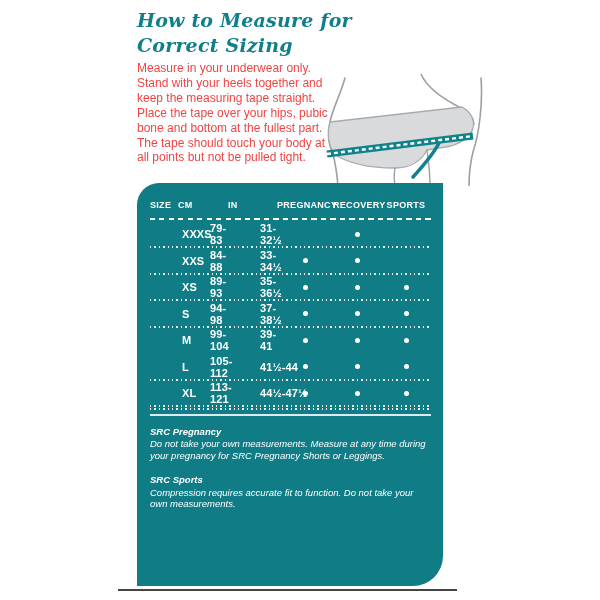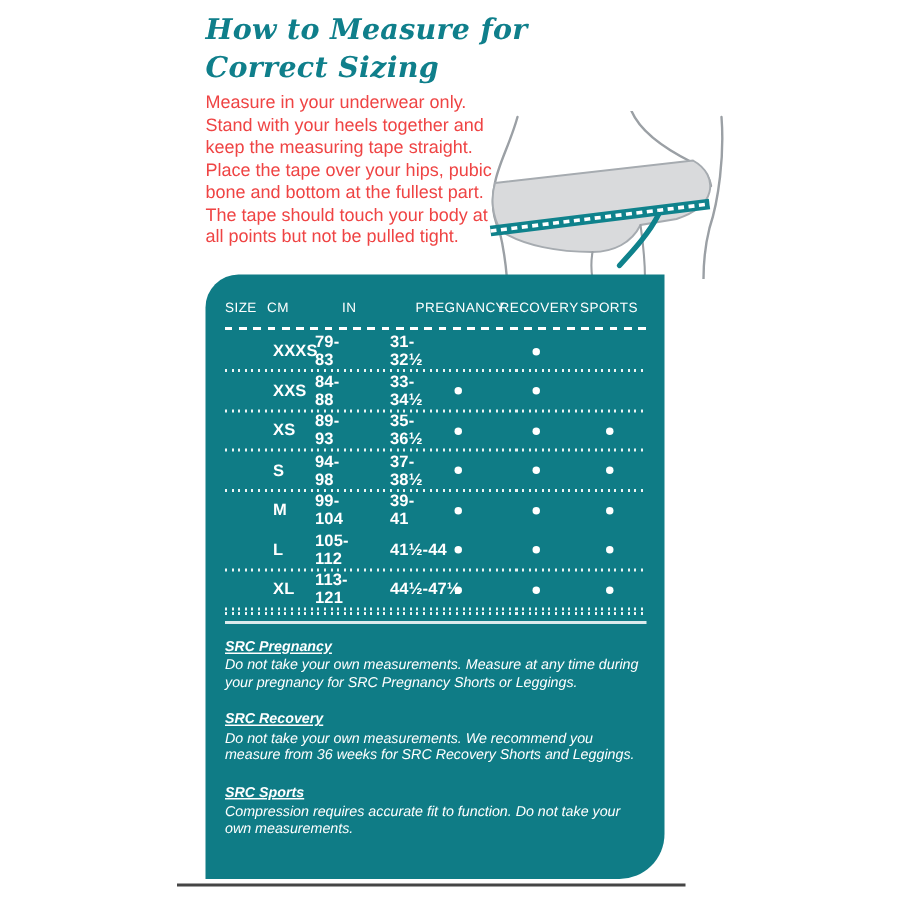--- a/index.html
+++ b/index.html
@@ -17,38 +17,38 @@
   
   .figure { position:absolute; left:321px; top:74px; width:172px; height:112px; }
 
   
   .panel { position:absolute; left:137px; top:183px; width:306px; height:403px;
            background:#0f7c86; border-radius:22px 0 30px 0; color:#fff;
            padding:12px 12px 0 13px; }
 
   .trow { display:grid; grid-template-columns:28px 50px 49px 56px 48px 50px;
           align-items:center; height:23px; }
-  .trow.head { height:20px; font-size:9px; font-weight:normal; letter-spacing:.3px; }
+  .trow.head { height:20px; font-size:9px; font-weight:bold; letter-spacing:.3px; }
   .trow .c { font-size:11px; font-weight:bold; letter-spacing:.1px;margin-left:32px; }
   .trow .mid { text-align:center; }
   .dotcell { display:flex; justify-content:center; align-items:center; }
   .dot { width:5px; height:5px; border-radius:50%; background:#fff; }
 
   .sep { height:2px; margin:1px 0 0.5px 0; }
   .sep.dash { background:repeating-linear-gradient(90deg,#fff 0 5px,transparent 5px 9.5px);
               margin:3px 0 2px 0; }
   .sep.dots { background:repeating-linear-gradient(90deg,rgba(255,255,255,.92) 0 1.4px,transparent 1.4px 4.4px); }
   .sep.none { background:transparent; }
   .sep.solid { background:rgba(255,255,255,.85); height:1.5px; margin-top:4px; }
 
   
   .notes { margin-top:10px; width:282px; font-style:italic; font-size:9.5px;
            line-height:11.6px; }
   .note { margin-bottom:13px; }
-  .note .nt { font-weight:bold; margin-bottom:1px;text-decoration:underline; }
+  .note .nt { font-weight:bold; margin-bottom:1px; }
 
   
   .bottom-rule { position:absolute; left:118px; top:589px; width:339px; height:2px;
                  background:#454545; }
 </style>
 </head>
 <body>
 
 <div class="stage">
 
@@ -207,24 +207,20 @@
     <div class="sep dots"></div>
 
     <div class="sep solid"></div>
 
     <div class="notes">
       <div class="note">
         <div class="nt">SRC Pregnancy</div>
         <div class="nb">Do not take your own measurements. Measure at any time during your pregnancy for SRC Pregnancy Shorts or Leggings.</div>
       </div>
       <div class="note">
-        <div class="nt">SRC Recovery</div>
-        <div class="nb">Do not take your own measurements. We recommend you measure from 36 weeks for SRC Recovery Shorts and Leggings.</div>
-      </div>
-      <div class="note">
         <div class="nt">SRC Sports</div>
         <div class="nb">Compression requires accurate fit to function. Do not take your own measurements.</div>
       </div>
     </div>
   </div>
 
   <div class="bottom-rule"></div>
 
 </div>
 

